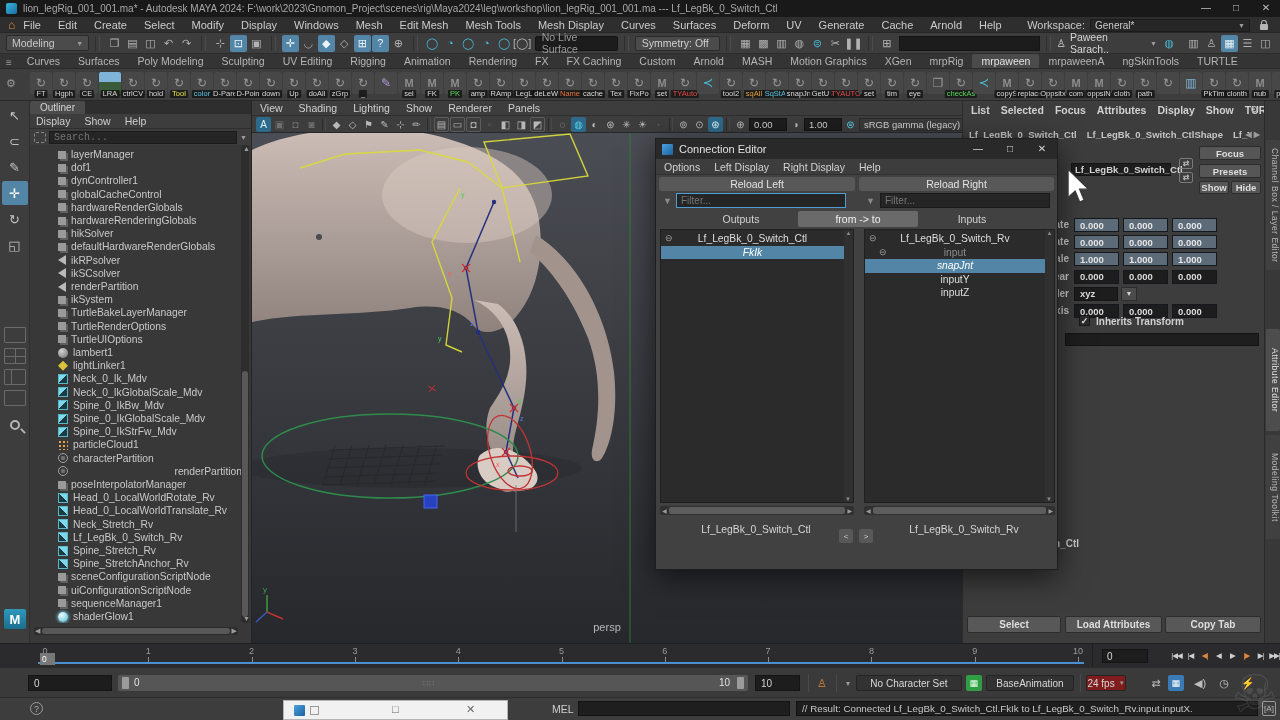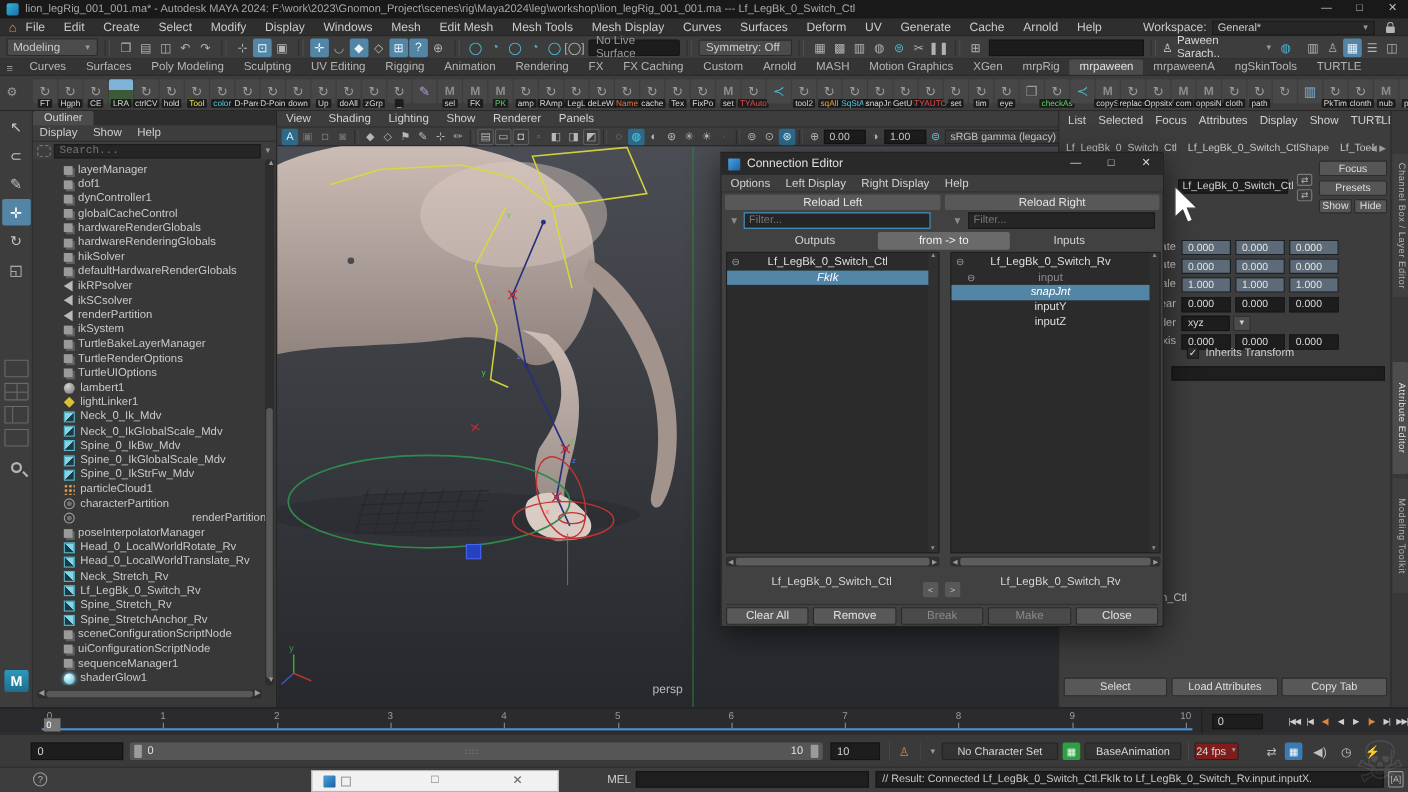--- a/index.html
+++ b/index.html
@@ -16,21 +16,21 @@
   .win-ctrl{position:absolute;top:0;height:17px;width:28px;text-align:center;line-height:16px;
             color:#c0c0c0;font-size:10px;}
 
   
   .menubar{position:absolute;left:0;top:17px;width:1280px;height:16px;background:#2e2e2e;
            display:flex;align-items:center;border-bottom:1px solid #262626;}
   .home-ico{color:#e0873a;font-size:12px;margin:0 8px 0 8px;}
   #menu-items{display:flex;gap:17px;}
   .mi{color:#cbcbcb;font-size:11px;cursor:default;}
   .workspace{position:absolute;right:30px;top:0;height:16px;display:flex;align-items:center;gap:5px;}
-  .ws-field{width:148px;height:13px;background:#262626;border:1px solid #1c1c1c;color:#c9c9c9;
+  .ws-field{width:160px;height:13px;background:#262626;border:1px solid #1c1c1c;color:#c9c9c9;
             font-size:10px;padding:0 4px;display:flex;align-items:center;justify-content:space-between;}
   .lockico{width:8px;height:6px;background:#b5b5b5;border-radius:1px;position:relative;margin-top:3px;}
   .lockico::before{content:"";position:absolute;left:1px;top:-4px;width:4px;height:4px;
             border:1.5px solid #b5b5b5;border-bottom:none;border-radius:3px 3px 0 0;}
 
   
   .statusline{position:absolute;left:0;top:33px;width:1280px;height:21px;background:#3d3d3d;
               border-bottom:1px solid #2c2c2c;display:flex;align-items:center;gap:4px;padding-left:6px;}
   .mode-select{width:86px;height:16px;background:#4b4b4b;border:1px solid #2a2a2a;border-radius:2px;
                display:flex;align-items:center;justify-content:space-between;padding:0 5px;font-size:10.5px;}
@@ -119,21 +119,21 @@
   .vpico.hl{background:#2d6a8a;color:#d9f2fb;}
   .vpico.dim{color:#6f6f6f;}
   .vpico.box{border:1px solid #5c5c5c;}
   .vpico.teal{color:#54d2e8;}
   .vpsep{width:4px;height:13px;border-left:1px solid #2c2c2c;border-right:1px solid #4a4a4a;margin:0 2px;flex:none;}
   .vp-mini-field{height:13px;background:#1d1d1d;border:1px solid #141414;color:#cfcfcf;font-size:9.5px;
                  display:flex;align-items:center;padding:0 4px;flex:none;}
   .persp-label{position:absolute;left:50%;transform:translateX(-50%);bottom:10px;color:#b8b8b8;font-size:11px;}
 
   .rightpanel{position:absolute;left:962px;top:101px;width:302px;height:542px;background:#3d3d3d;
-              border-left:1px solid #2c2c2c;}
+              border-left:1px solid #2c2c2c;font-weight:bold;}
   #ae-menus{position:absolute;left:8px;top:3px;display:flex;gap:11px;font-size:10.5px;color:#d0d0d0;}
   #ae-tabs{position:absolute;left:6px;top:28px;display:flex;gap:10px;font-size:9.5px;color:#c5c5c5;white-space:nowrap;width:280px;overflow:hidden;}
   .ae-namefield{position:absolute;left:108px;top:62px;width:100px;height:13px;background:#1e1e1e;
                 border:1px solid #151515;color:#d2d2d2;font-size:9.5px;padding:0 3px;line-height:12px;}
   .ae-btn{position:absolute;background:#565656;border:1px solid #2c2c2c;border-radius:2px;color:#dedede;
           font-size:9.5px;display:flex;align-items:center;justify-content:center;}
   .ae-swap{position:absolute;width:14px;height:11px;border:1px solid #7a7a7a;border-radius:2px;color:#b8b8b8;
            font-size:8px;display:flex;align-items:center;justify-content:center;}
   .ae-row{position:absolute;left:0;width:300px;height:15px;}
   .ae-row .rlbl{position:absolute;left:2px;top:1px;width:104px;text-align:right;font-size:10px;color:#c9c9c9;white-space:nowrap;}
@@ -1096,27 +1096,20 @@
       <span class="arr" style="left:2px;">◀</span>
         <div class="handle"></div>
         <span class="arr" style="right:2px;">▶</span>
     </div>
 
     <div class="ce-nodelbl" style="left:20px;width:160px;">Lf_LegBk_0_Switch_Ctl</div>
     <div class="ce-stepbtn" style="left:183px;">&lt;</div>
     <div class="ce-stepbtn" style="left:203px;">&gt;</div>
     <div class="ce-nodelbl" style="left:228px;width:160px;">Lf_LegBk_0_Switch_Rv</div>
 
-    <div id="ce-buttons">
-        <div class="ce-btn">Clear All</div>
-        <div class="ce-btn">Remove</div>
-        <div class="ce-btn disabled">Break</div>
-        <div class="ce-btn disabled">Make</div>
-        <div class="ce-btn">Close</div>
-      </div>
   </div>
 
   <div class="timeslider">
     <div id="ticks">
         <div class="tick" style="left: 45px;">0</div>
         <div class="tickmark" style="left: 45px;"></div>
         <div class="tick" style="left: 148.3px;">1</div>
         <div class="tickmark" style="left: 148.3px;"></div>
         <div class="tick" style="left: 251.6px;">2</div>
         <div class="tickmark" style="left: 251.6px;"></div>

